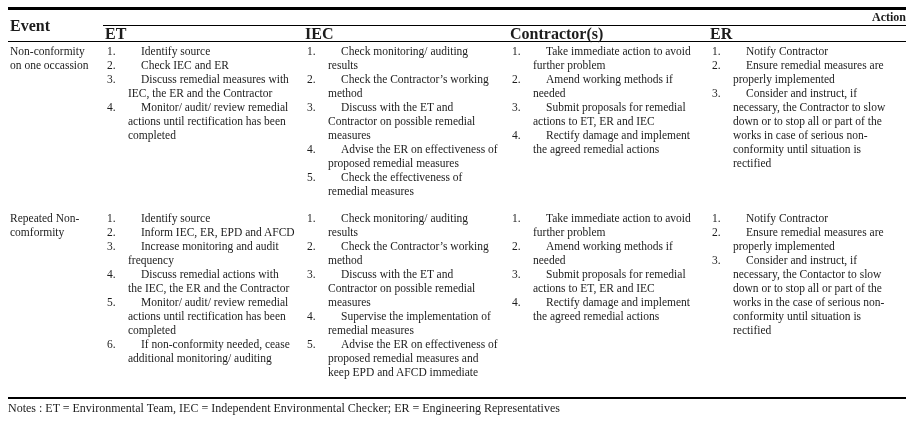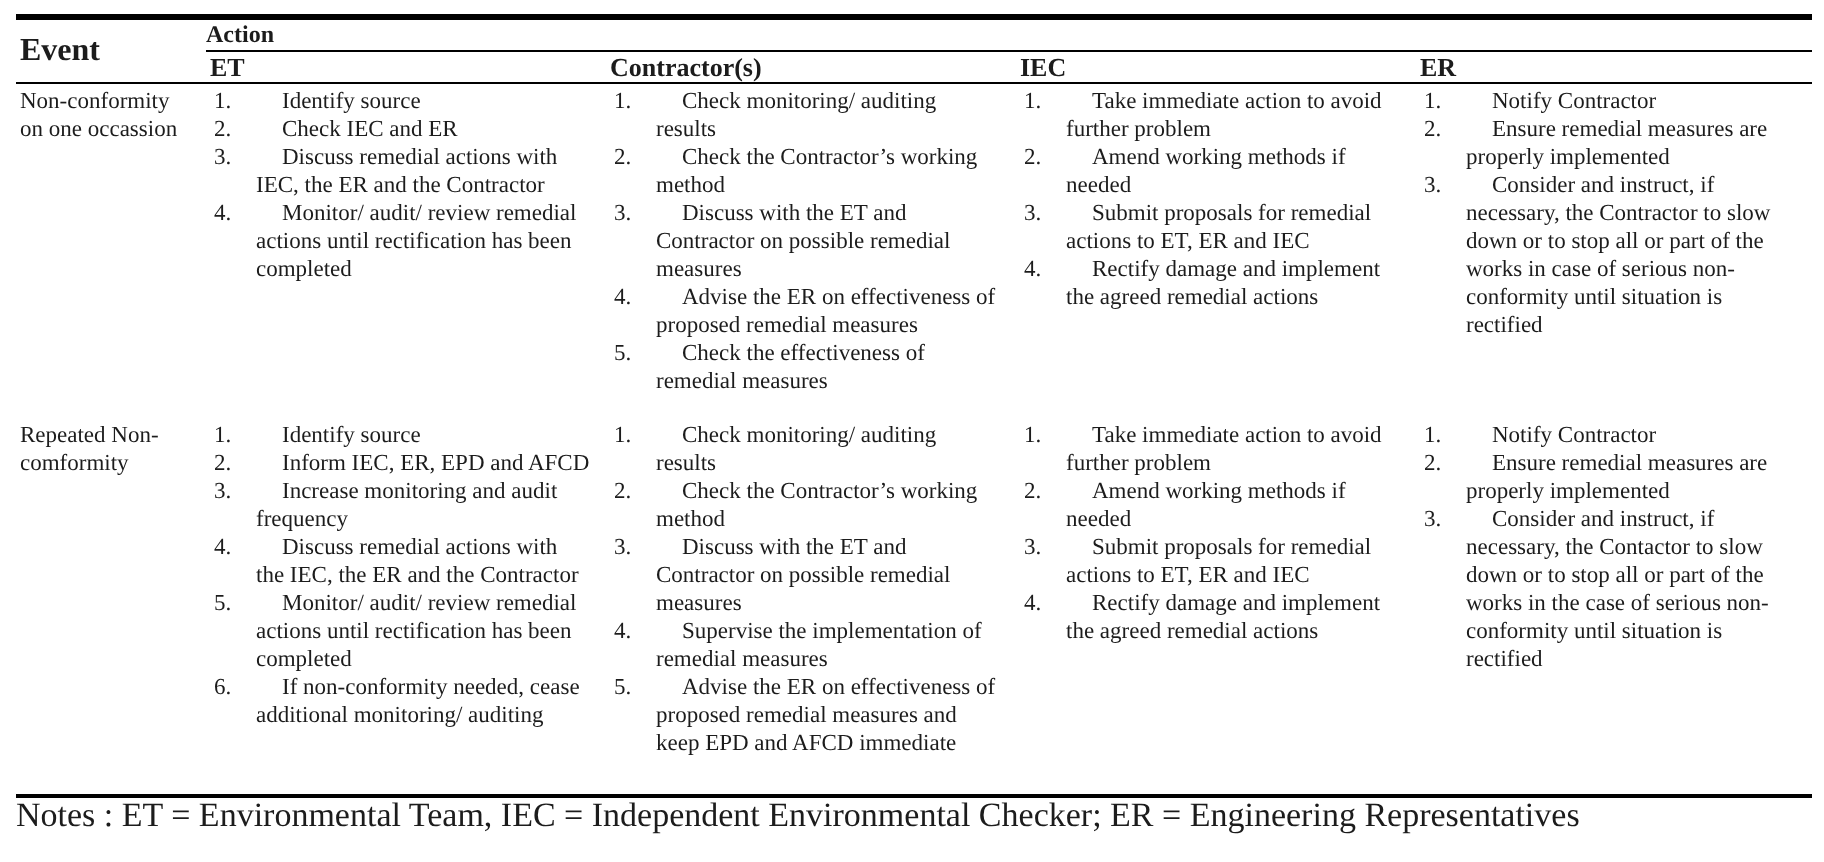--- a/index.html
+++ b/index.html
@@ -25,32 +25,32 @@
     border-bottom: 1.5px solid #000;
   }
   .event-h {
     display: flex;
     align-items: center;
     font-weight: bold;
     font-size: 16px;
     padding-left: 2px;
   }
   .action-title {
-    text-align: left;
+    text-align: right;
     font-weight: bold;
     font-size: 12px;
     height: 15px;
     line-height: 15px;
     border-bottom: 1px solid #000;
   }
   .subhead {
     display: grid;
     grid-template-columns: 200px 205px 200px 198px;
     font-weight: bold;
-    font-size: 13px;
+    font-size: 16px;
     height: 15px;
     line-height: 15px;
   }
   .subhead .cell { padding-left: 2px; }
   
   .tbody {
     border-bottom: 2.5px solid #000;
     padding: 2px 0 18px 0;
   }
   .trow {
@@ -74,53 +74,53 @@
   }
   ol.actions li .num {
     position: absolute;
     left: 4px;
     top: 0;
     text-indent: 0;
   }
   
   .notes {
     margin-top: 2px;
-    font-size: 17px;
+    font-size: 12px;
     line-height: 14px;
   }
 </style>
 </head>
 <body>
 
 <div class="page">
   <div class="tbl">
 
     <div class="thead">
       <div class="event-h">
         <span>Event</span>
       </div>
       <div class="action-wrap">
         <div class="action-title">Action</div>
         <div class="subhead">
           <div class="cell">ET</div>
+          <div class="cell">IEC</div>
           <div class="cell">Contractor(s)</div>
-          <div class="cell">IEC</div>
           <div class="cell">ER</div>
         </div>
       </div>
     </div>
 
     <div class="tbody">
 
       <div class="trow">
         <div class="event-cell">Non-conformity on one occassion</div>
         <ol class="actions">
             <li><span class="num">1.</span><span>Identify source</span></li>
             <li><span class="num">2.</span><span>Check IEC and ER</span></li>
-            <li><span class="num">3.</span><span>Discuss remedial actions with IEC, the ER and the Contractor</span></li>
+            <li><span class="num">3.</span><span>Discuss remedial measures with IEC, the ER and the Contractor</span></li>
             <li><span class="num">4.</span><span>Monitor/ audit/ review remedial actions until rectification has been completed</span></li>
           </ol>
         <ol class="actions">
             <li><span class="num">1.</span><span>Check monitoring/ auditing results</span></li>
             <li><span class="num">2.</span><span>Check the Contractor’s working method</span></li>
             <li><span class="num">3.</span><span>Discuss with the ET and Contractor on possible remedial measures</span></li>
             <li><span class="num">4.</span><span>Advise the ER on effectiveness of proposed remedial measures</span></li>
             <li><span class="num">5.</span><span>Check the effectiveness of remedial measures</span></li>
           </ol>
         <ol class="actions">

